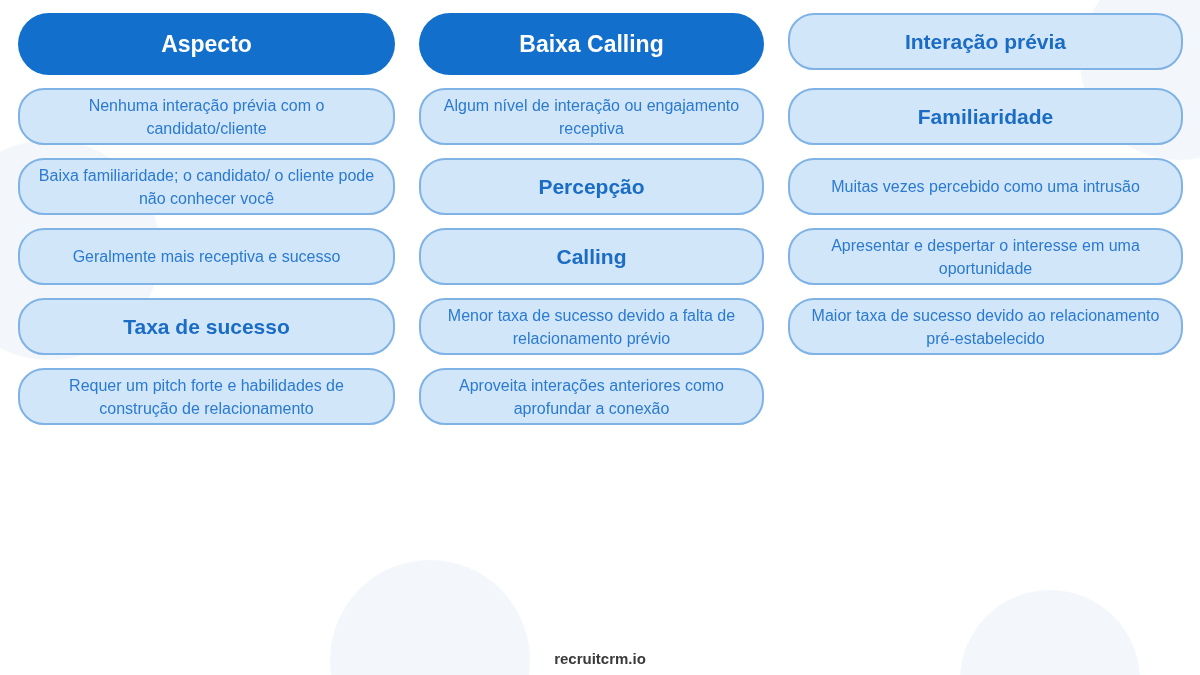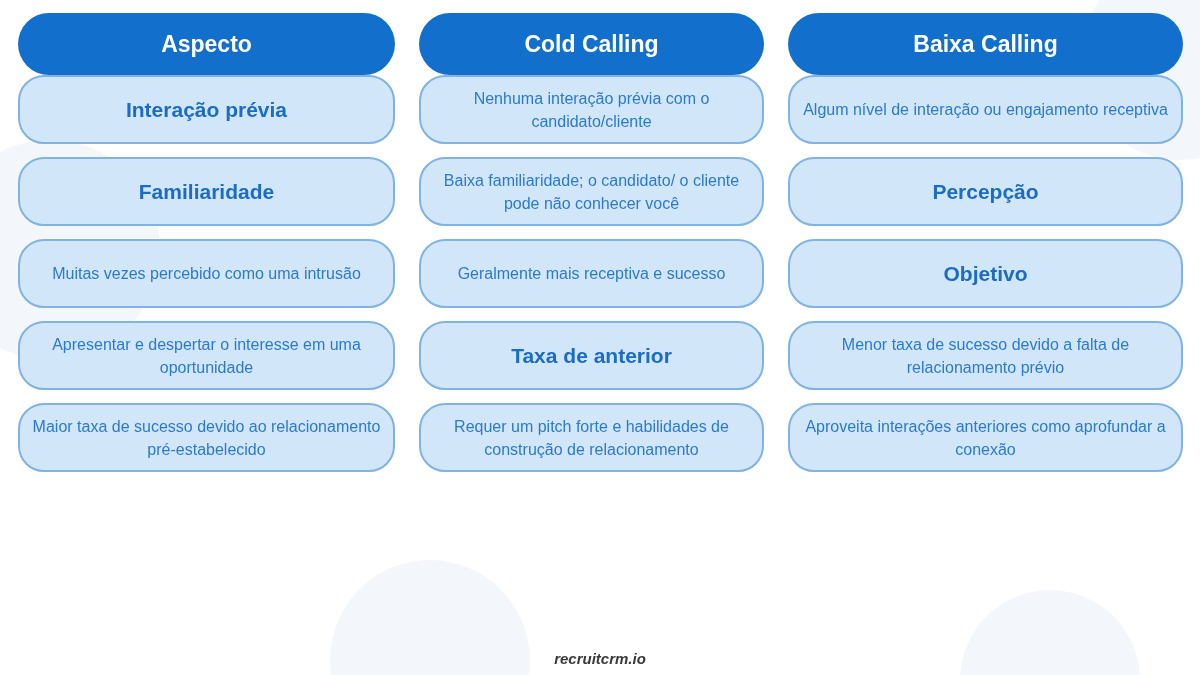--- a/index.html
+++ b/index.html
@@ -28,23 +28,24 @@
     .header-cell {
       height: 62px;
       background: #1270cc;
       border-radius: 31px;
       display: flex;
       align-items: center;
       justify-content: center;
       color: #ffffff;
       font-weight: bold;
       font-size: 23px;
+      margin-bottom: 13px;
     }
     .cell {
-      height: 69px;
+      height: 57px;
       background: #d2e6fa;
       border: 2px solid #7fb2e5;
       border-radius: 26px;
       display: flex;
       align-items: center;
       justify-content: center;
       text-align: center;
       color: #2a7ad0;
       font-size: 16px;
       line-height: 23px;
@@ -59,51 +60,49 @@
     .footer {
       position: absolute;
       left: 0;
       width: 1200px;
       top: 650px;
       text-align: center;
       font-weight: bold;
       font-size: 15px;
       color: #3a3a3a;
       z-index: 1;
-      font-style: italic;
     }
   </style>
 </head>
 <body>
 
 <div class="bg-shape" style="left:-60px; top:140px; width:220px; height:220px;"></div>
 <div class="bg-shape" style="left:330px; top:560px; width:200px; height:200px;"></div>
 <div class="bg-shape" style="left:960px; top:590px; width:180px; height:180px;"></div>
 <div class="bg-shape" style="left:1080px; top:-40px; width:200px; height:200px;"></div>
 
 <div class="grid">
   <div class="header-cell">Aspecto</div>
-  <div class="header-cell">Cold Calling</div>
   <div class="header-cell">Baixa Calling</div>
 
   <div class="cell aspect">Interação prévia</div>
   <div class="cell">Nenhuma interação prévia com o candidato/cliente</div>
   <div class="cell">Algum nível de interação ou engajamento receptiva</div>
 
   <div class="cell aspect">Familiaridade</div>
   <div class="cell">Baixa familiaridade; o candidato/ o cliente pode não conhecer você</div>
 
   <div class="cell aspect">Percepção</div>
   <div class="cell">Muitas vezes percebido como uma intrusão</div>
   <div class="cell">Geralmente mais receptiva e sucesso</div>
 
-  <div class="cell aspect">Objetivo</div>
+  <div class="cell aspect">Calling</div>
   <div class="cell">Apresentar e despertar o interesse em uma oportunidade</div>
 
-  <div class="cell aspect">Taxa de anterior</div>
+  <div class="cell aspect">Taxa de sucesso</div>
   <div class="cell">Menor taxa de sucesso devido a falta de relacionamento prévio</div>
   <div class="cell">Maior taxa de sucesso devido ao relacionamento pré-estabelecido</div>
 
   <div class="cell">Requer um pitch forte e habilidades de construção de relacionamento</div>
   <div class="cell">Aproveita interações anteriores como aprofundar a conexão</div>
 </div>
 
 <div class="footer">recruitcrm.io</div>
 
 </body></html>

